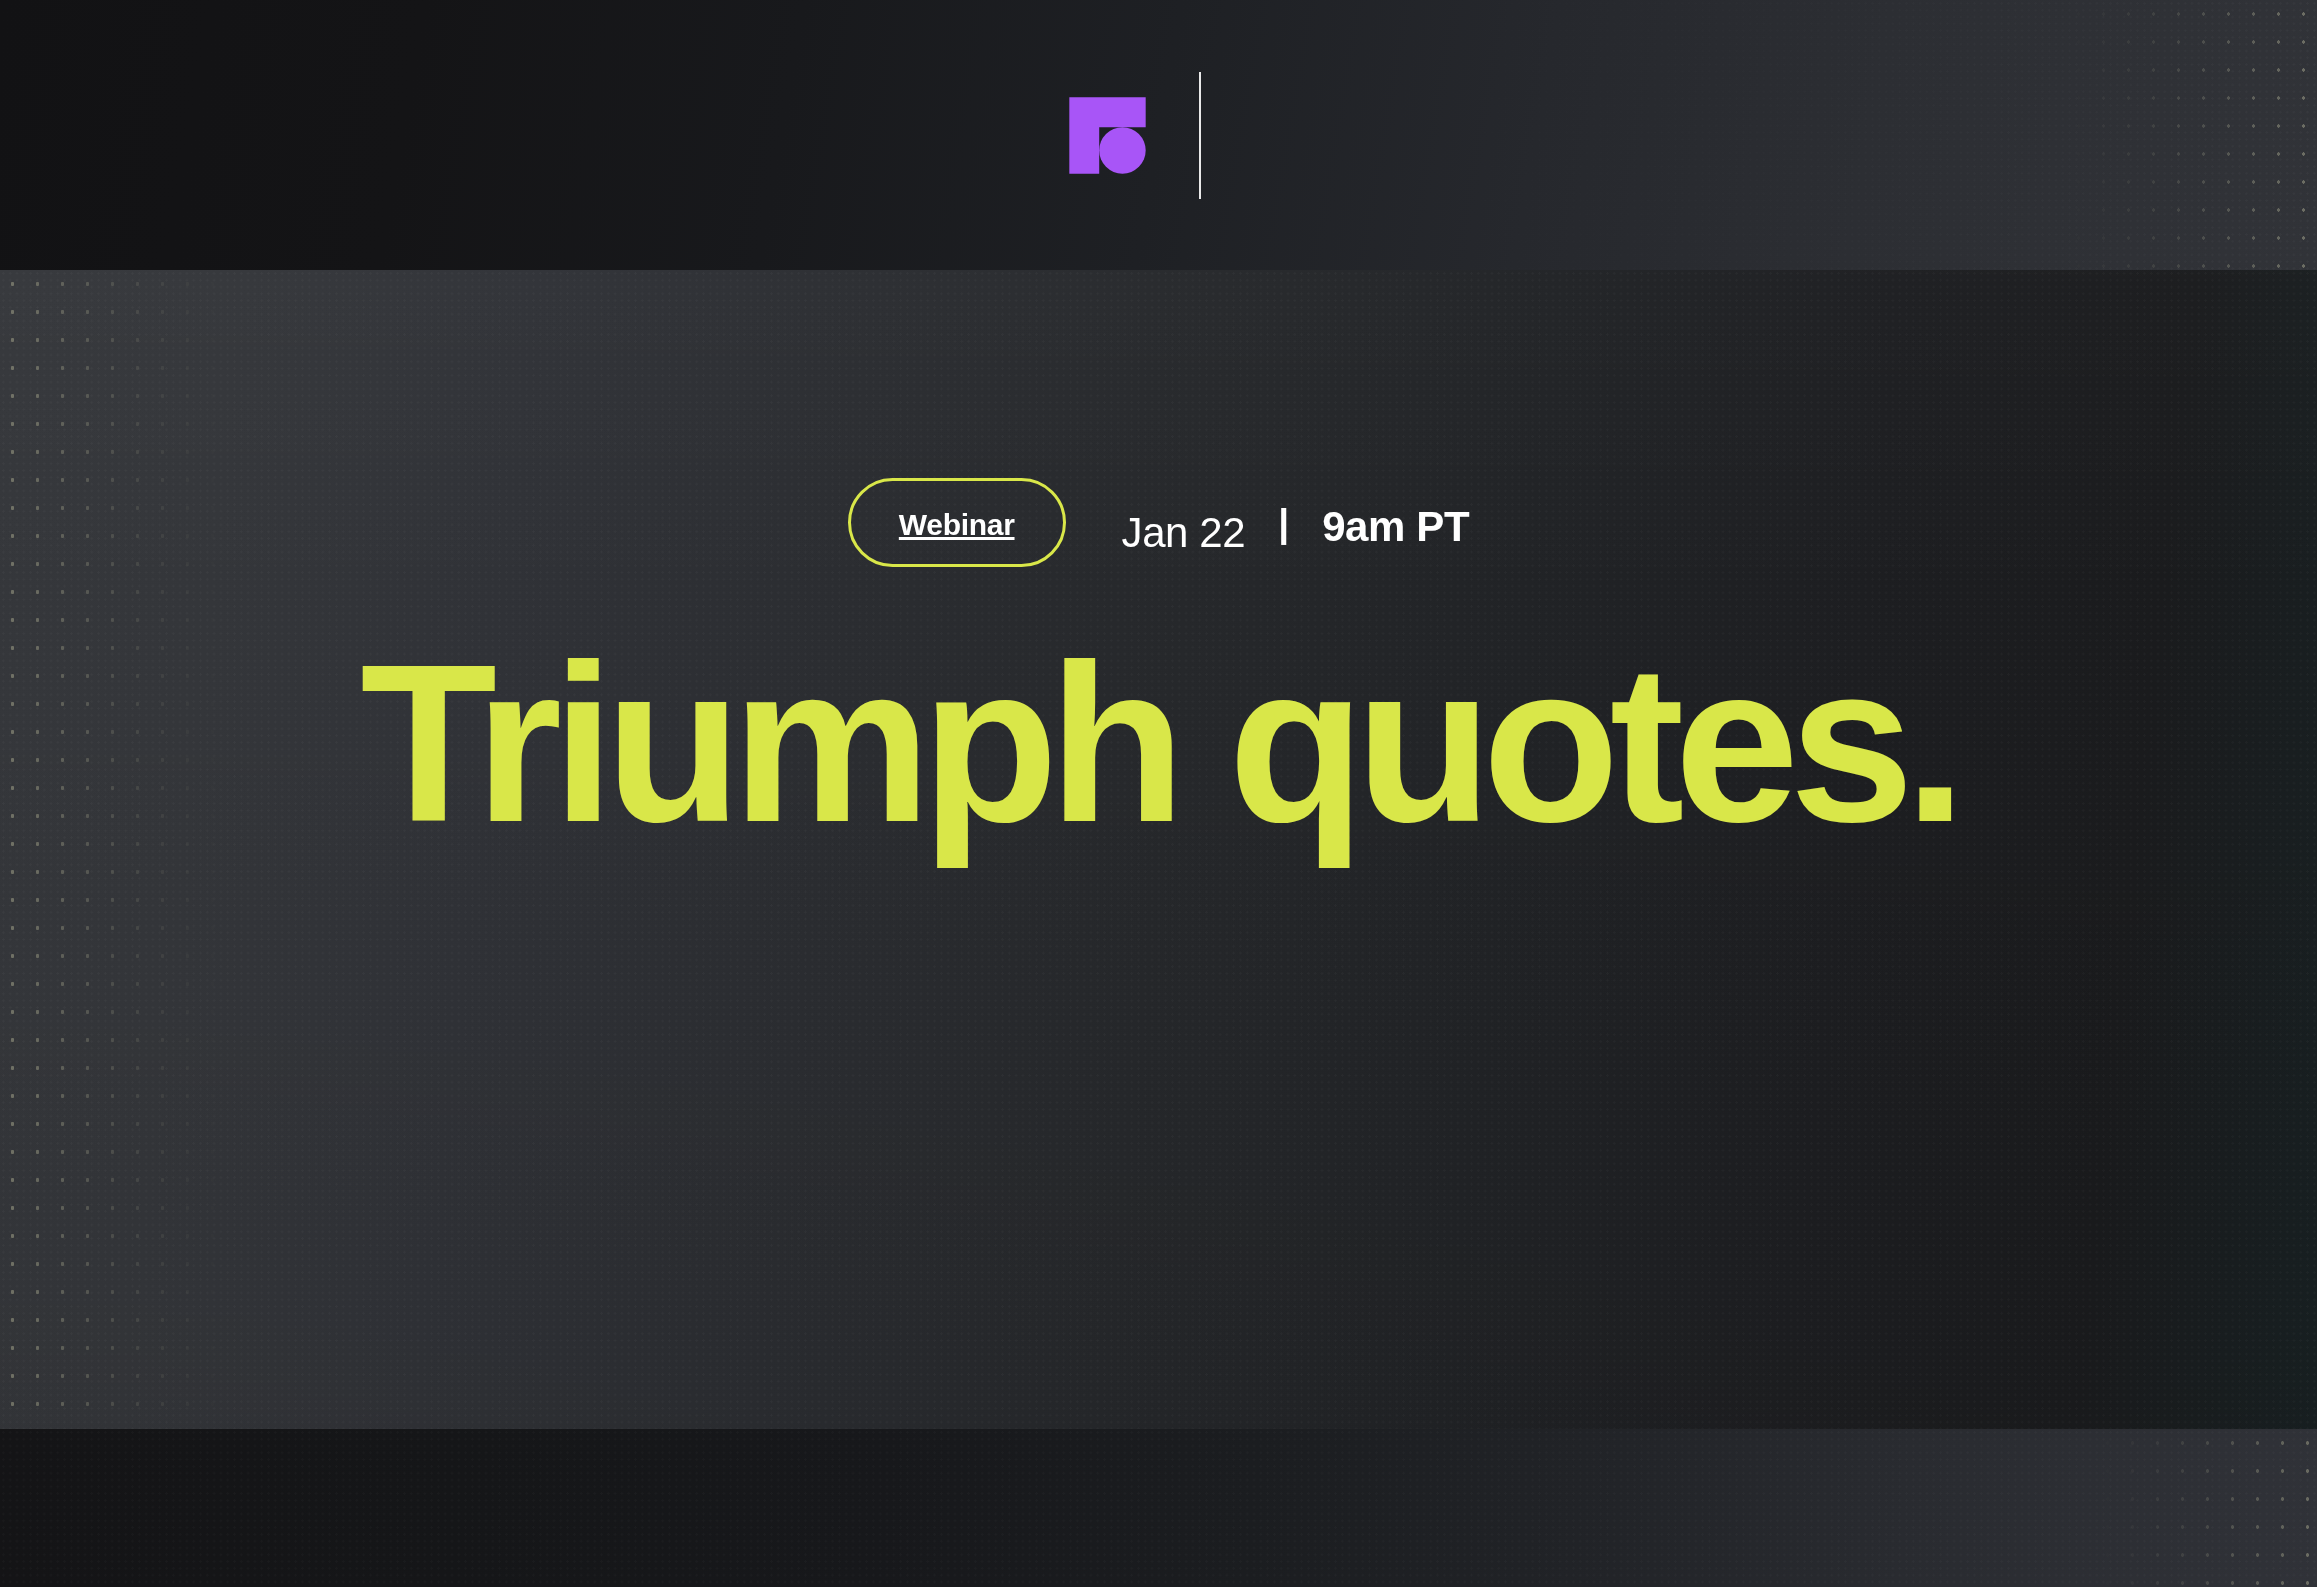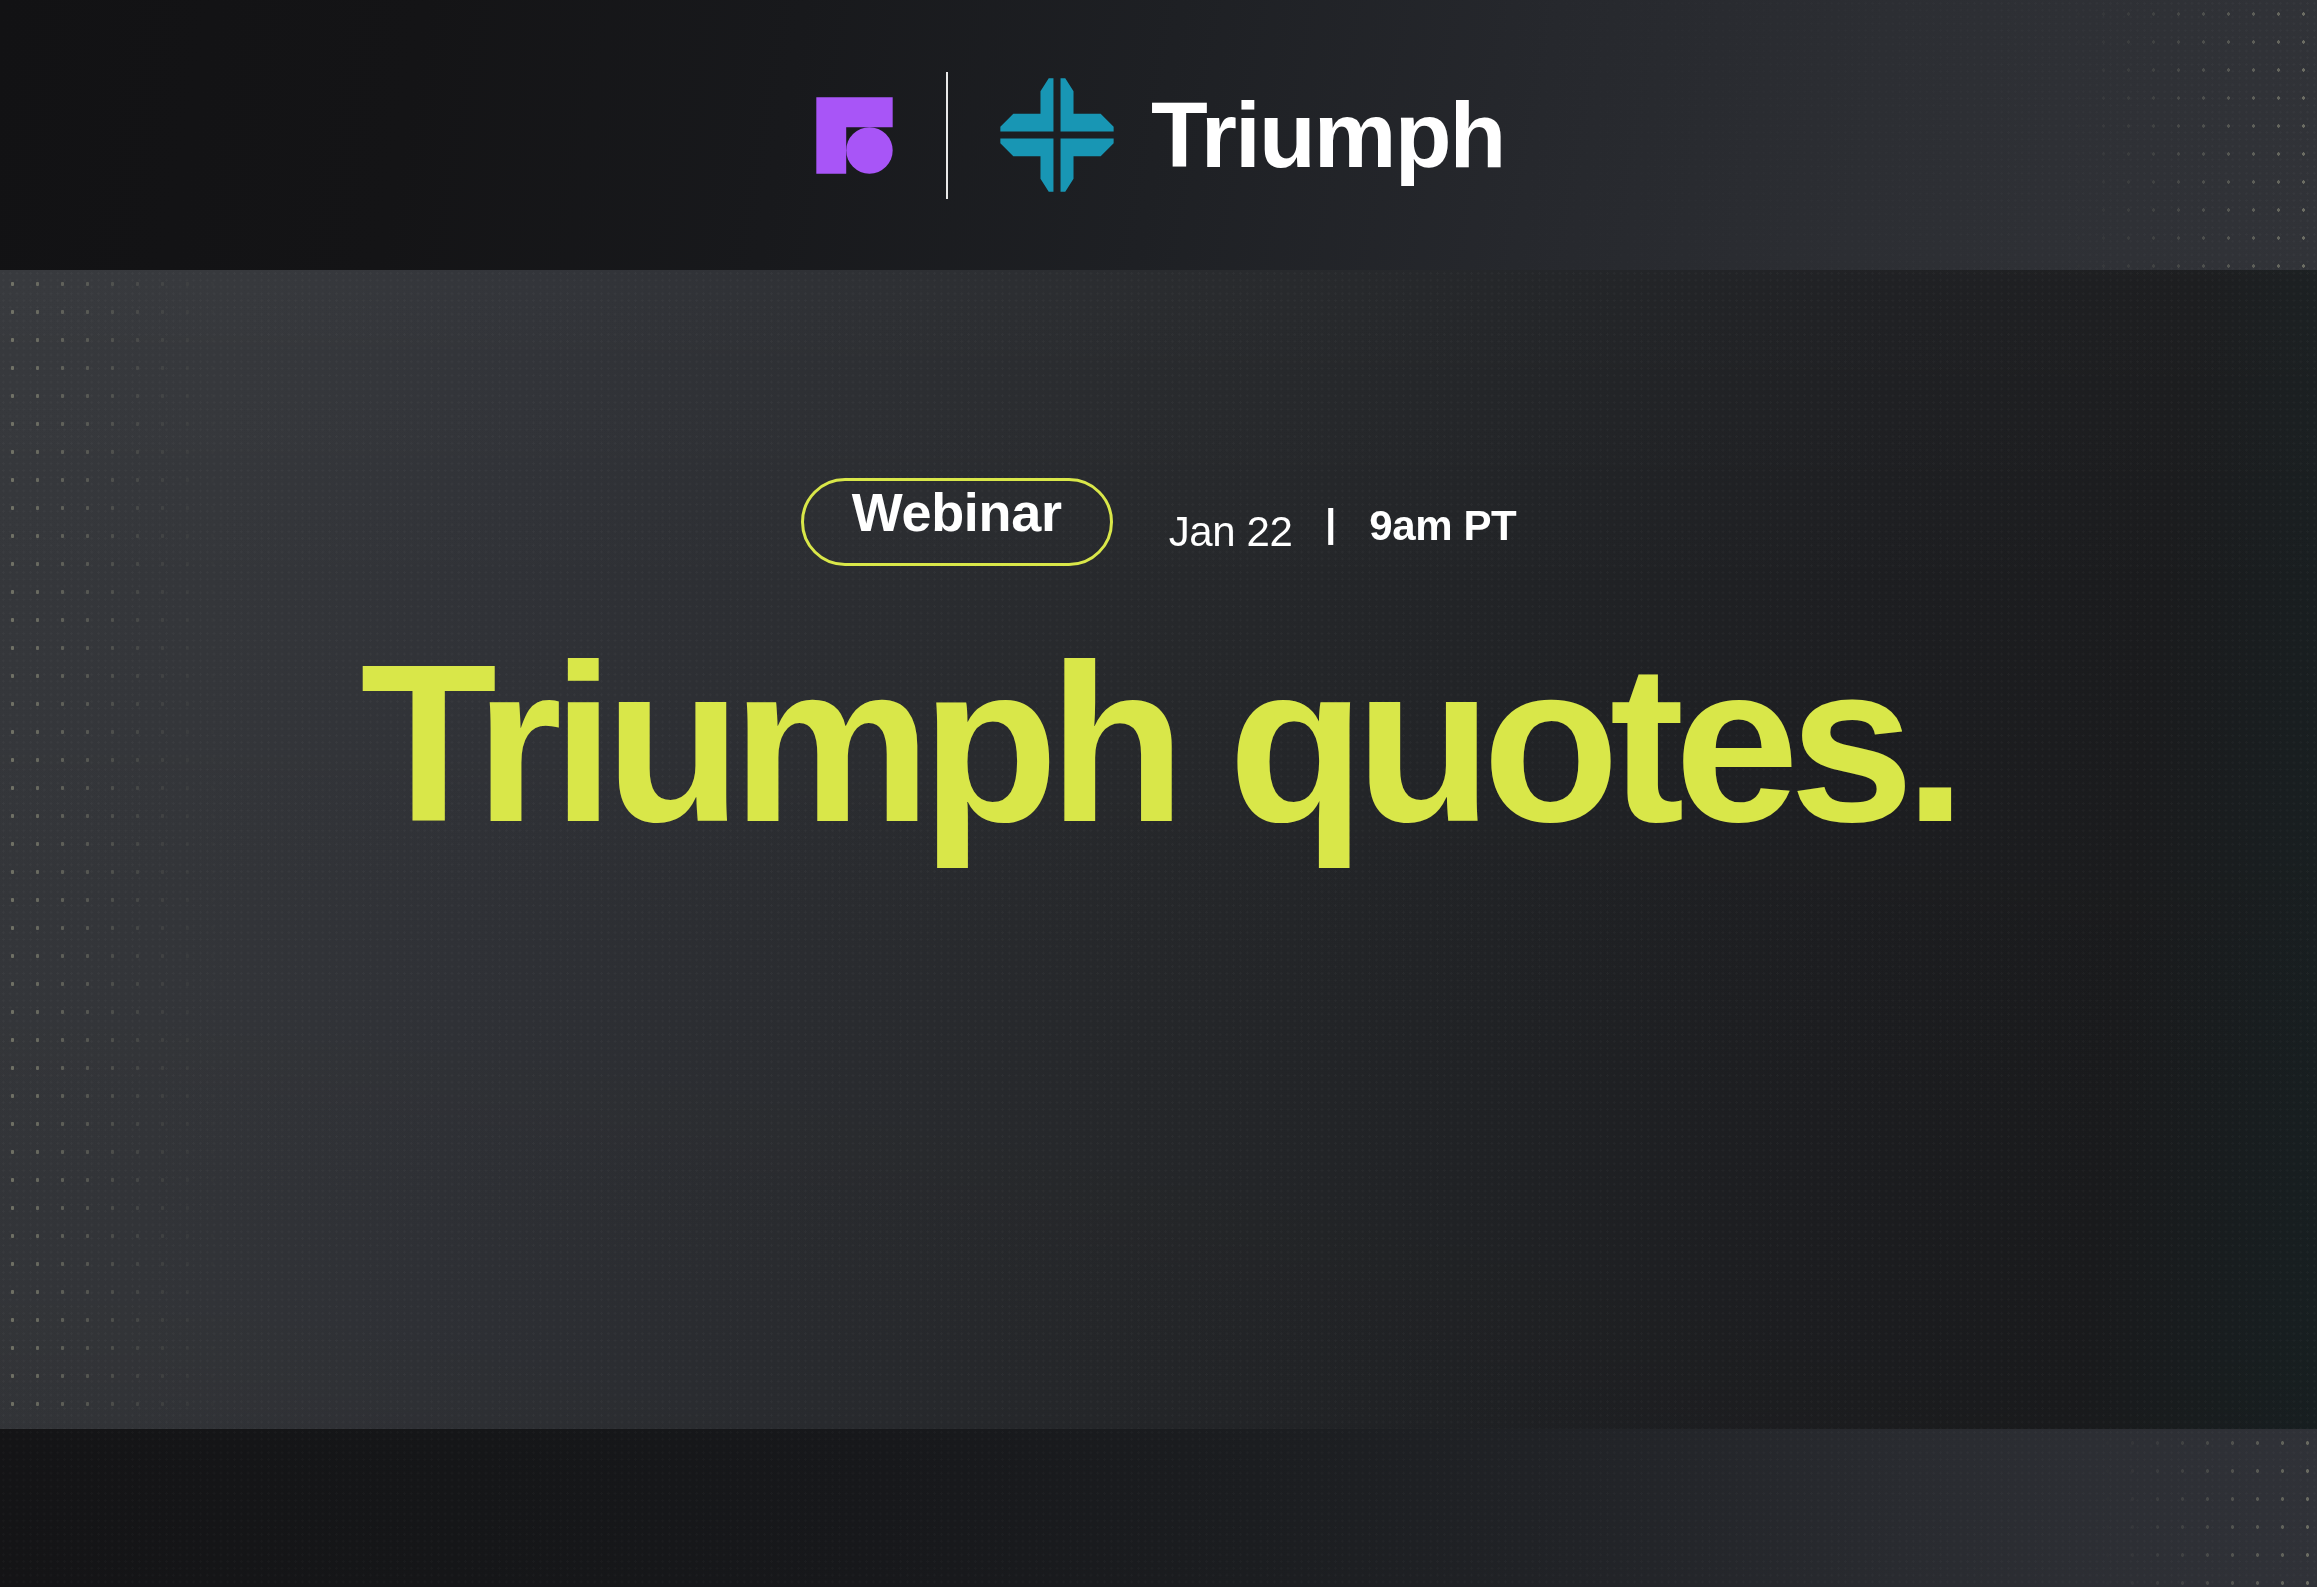--- a/index.html
+++ b/index.html
@@ -160,26 +160,27 @@
     width: 2317px;
     display: flex;
     align-items: center;
     justify-content: center;
     gap: 0;
   }
   .pill {
     border: 3.9px solid #d9e749;
     border-radius: 965px;
     color: #ffffff;
-    font-size: 54px;
+    font-size: 30px;
     font-weight: 700;
     letter-spacing: -0.3px;
-    padding: 4px 48px 24px;
+    padding: 29px 48px 24px;
     line-height: 1;
     background: transparent;
+    text-decoration: underline;
   }
   .meta-date {
     color: #ffffff;
     font-size: 42px;
     font-weight: 400;
     letter-spacing: -0.4px;
     margin-left: 56px;
     line-height: 1;
     margin-top: 20px;
   }
@@ -265,35 +266,20 @@
         <span class="mark">
           <svg class="mark" viewBox="0 0 100 100" xmlns="http://www.w3.org/2000/svg" aria-hidden="true">
             <path d="M4 4 H96 V40 H40 V96 H4 Z" fill="#A855F7"></path>
             <circle cx="68" cy="68" r="28" fill="#A855F7"></circle>
           </svg>
         </span>
       </div>
 
       <div class="divider"></div>
 
-      <div class="brand brand-triumph">
-        <span class="mark">
-          <svg class="mark" viewBox="0 0 100 100" xmlns="http://www.w3.org/2000/svg" aria-hidden="true">
-
-            <path d="M47 2 L47 47 L2 47 L2 43 L13 32 L36 32 L36 13 L43 2 Z" fill="#1896B4"></path>
-
-            <path d="M53 2 L57 2 L64 13 L64 32 L87 32 L98 43 L98 47 L53 47 Z" fill="#1896B4"></path>
-
-            <path d="M2 53 L47 53 L47 98 L43 98 L36 87 L36 68 L13 68 L2 57 Z" fill="#1896B4"></path>
-
-            <path d="M53 53 L98 53 L98 57 L87 68 L64 68 L64 87 L57 98 L53 98 Z" fill="#1896B4"></path>
-          </svg>
-        </span>
-        <span class="wordmark">Triumph</span>
-      </div>
 
     </div>
   </div>
 
   <div class="stage">
     <div class="vgrad"></div>
     <div class="noise"></div>
     <div class="dots"></div>
 
     <div class="content">

